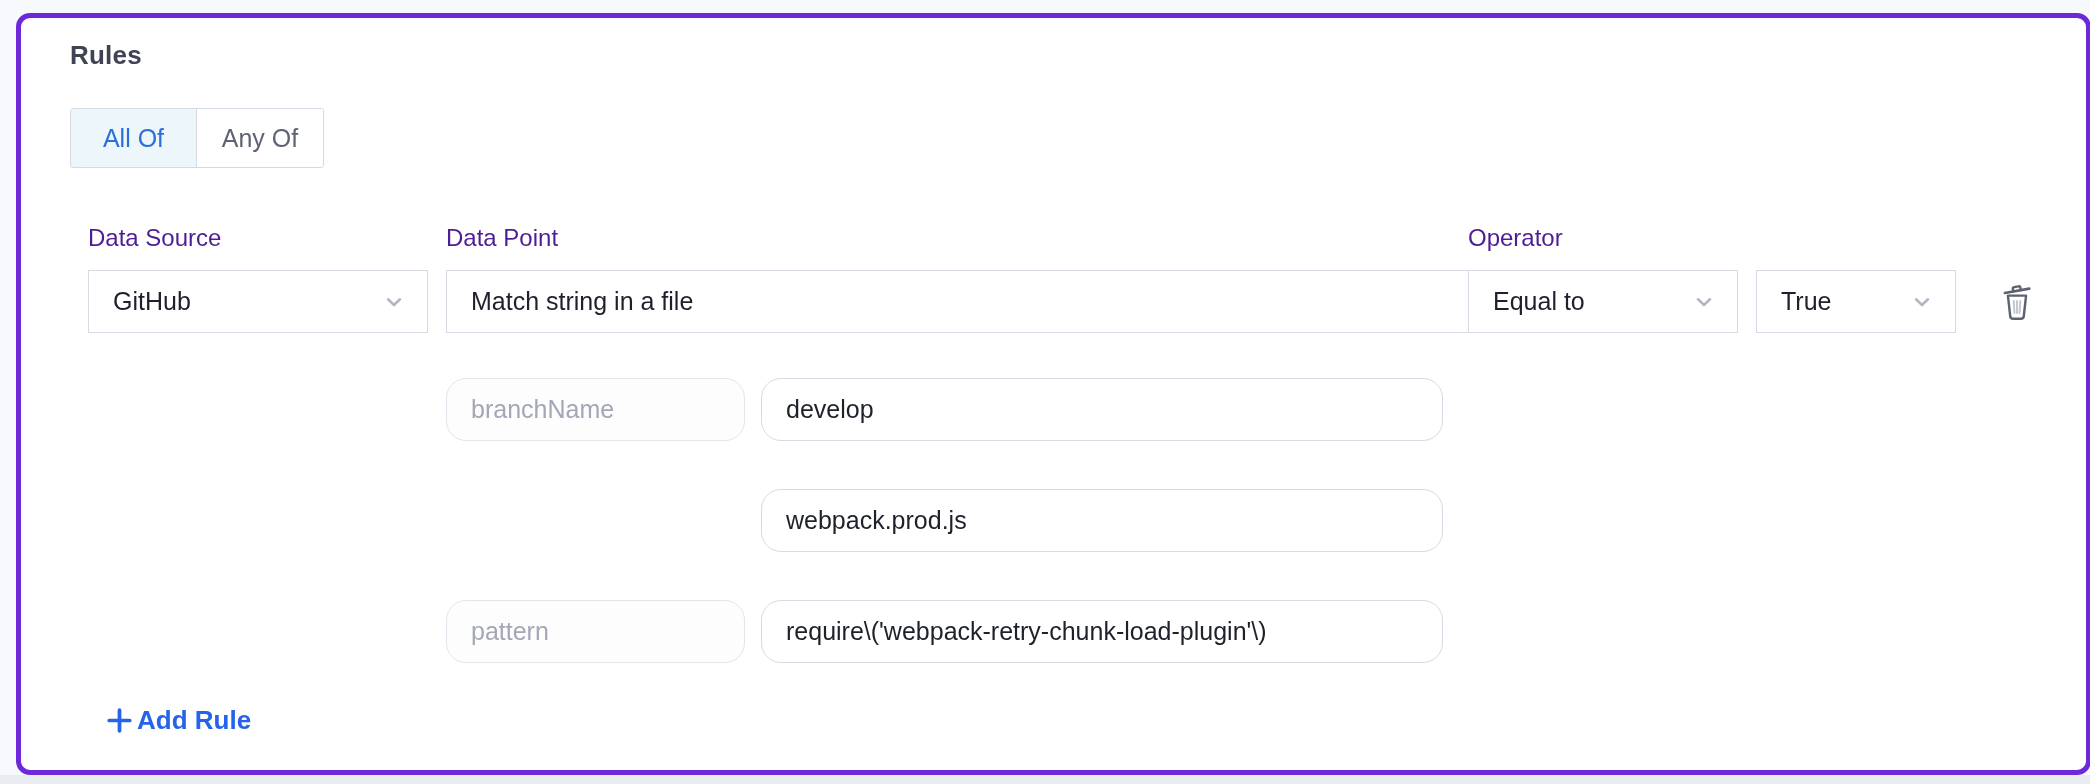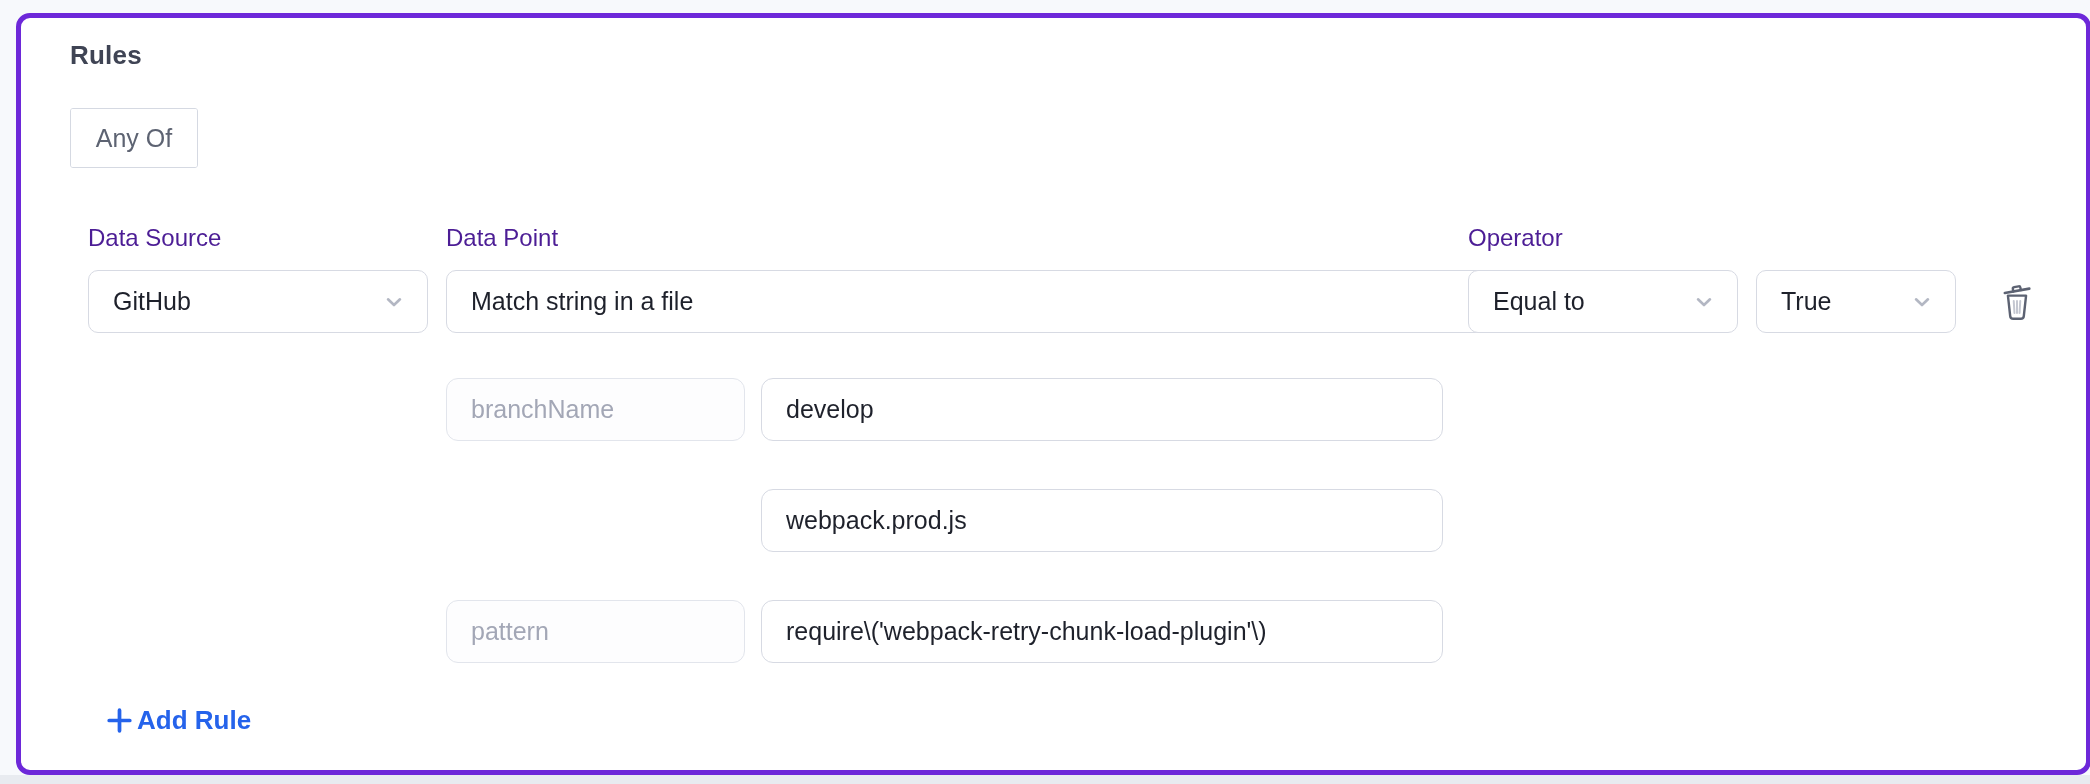--- a/index.html
+++ b/index.html
@@ -47,21 +47,21 @@
   .field-label {
     position: absolute; top: 206px;
     font-size: 24px; color: #4c1d95;
   }
   .lbl-ds { left: 67px; }
   .lbl-dp { left: 425px; }
   .lbl-op { left: 1447px; text-align: right; }
   
   .select {
     position: absolute; top: 252px; height: 63px;
-    border: 1px solid #d7dae3; border-radius: 10px;
+    border: 1px solid #d7dae3; border-radius: 0;
     background: #ffffff;
     display: flex; align-items: center;
     padding: 0 20px 0 24px;
     cursor: pointer;
   }
   .select .value {
     font-size: 25px; color: #1e212b;
     white-space: nowrap; overflow: hidden; flex: 1;
   }
   .select .chev { flex: 0 0 auto; display: flex; align-items: center; }
@@ -72,21 +72,21 @@
   
   .trash-btn {
     position: absolute; left: 1974px; top: 262px;
     width: 44px; height: 44px;
     display: flex; align-items: center; justify-content: center;
     cursor: pointer; background: transparent; border: none;
   }
   
   .param-key, .param-value {
     position: absolute; height: 63px;
-    border-radius: 12px;
+    border-radius: 20px;
     font-family: "Liberation Sans", sans-serif;
     font-size: 25px;
     padding: 0 24px;
     outline: none;
   }
   .param-key {
     left: 425px; width: 299px;
     border: 1px solid #e2e5ec;
     background: #fdfdfe;
     color: #a3a7b6;
@@ -113,20 +113,21 @@
   }
 </style>
 </head>
 <body>
 
 <div class="card">
 
   <div class="heading">Rules</div>
 
   <div class="segmented">
+    <div class="seg-btn selected">All Of</div>
     <div class="seg-btn">Any Of</div>
   </div>
 
   <div class="field-label lbl-ds">Data Source</div>
   <div class="field-label lbl-dp">Data Point</div>
   <div class="field-label lbl-op">Operator</div>
 
   <div class="select sel-ds">
     <span class="value">GitHub</span>
     <span class="chev">

